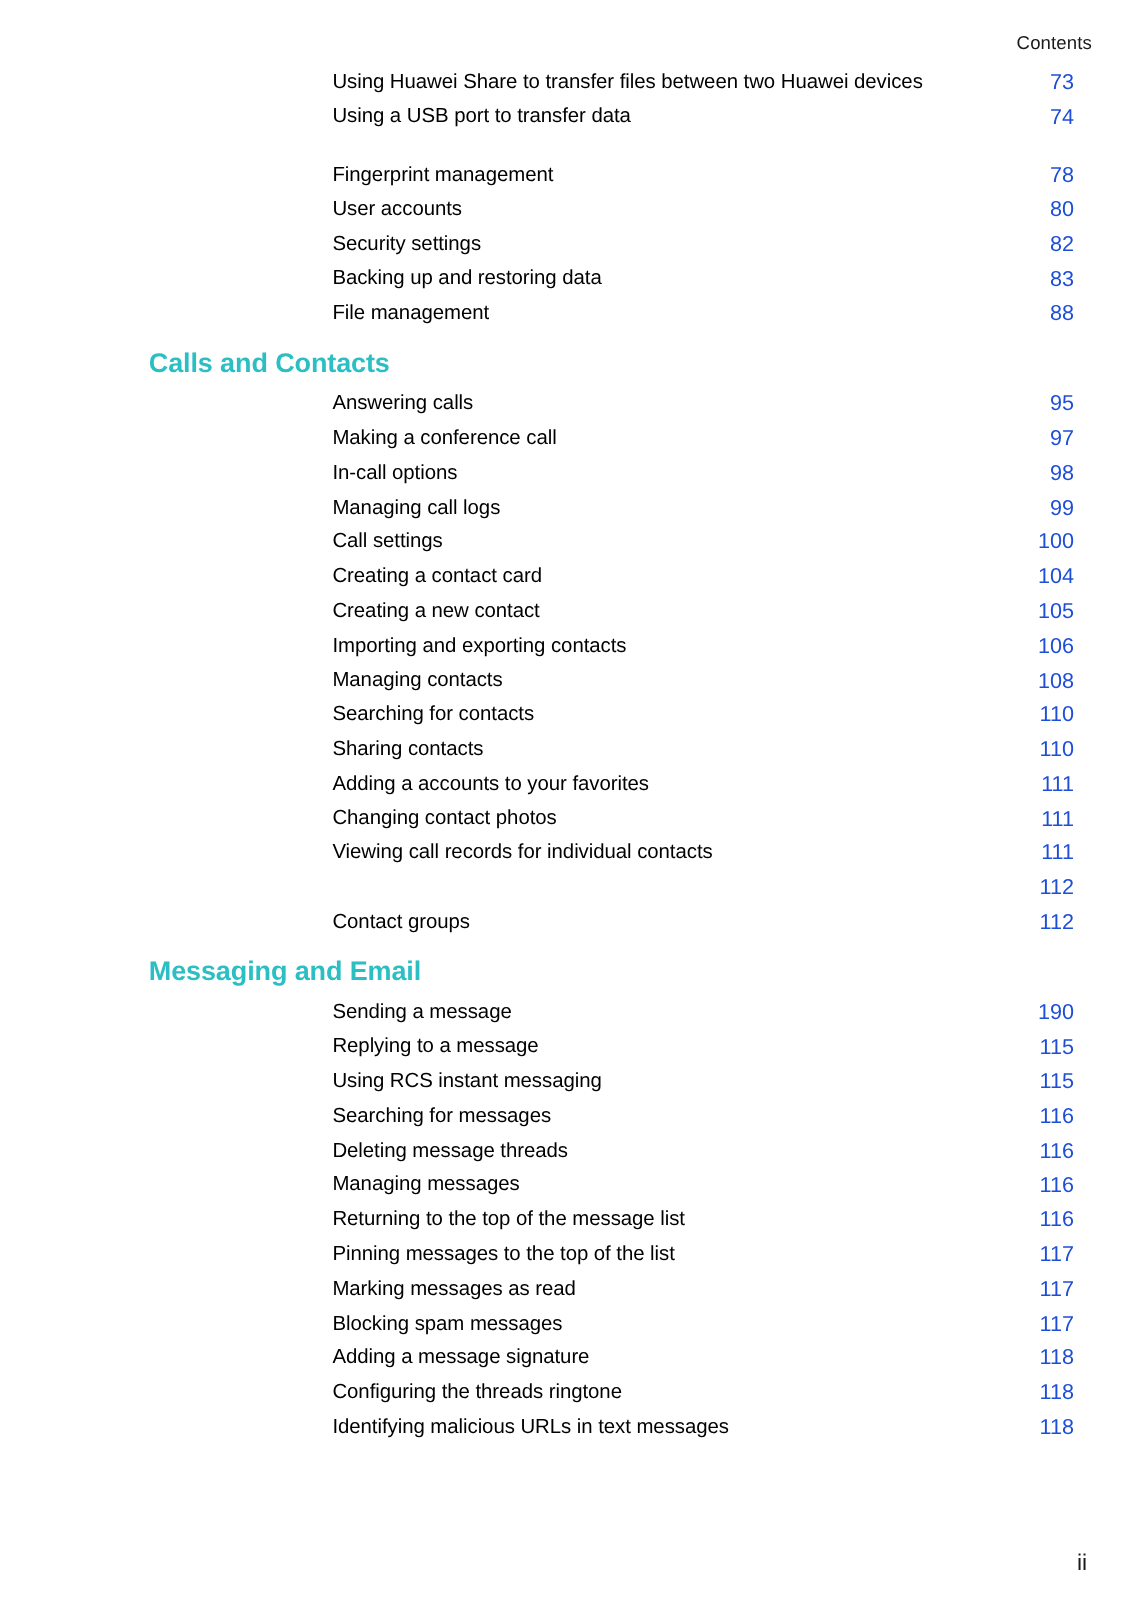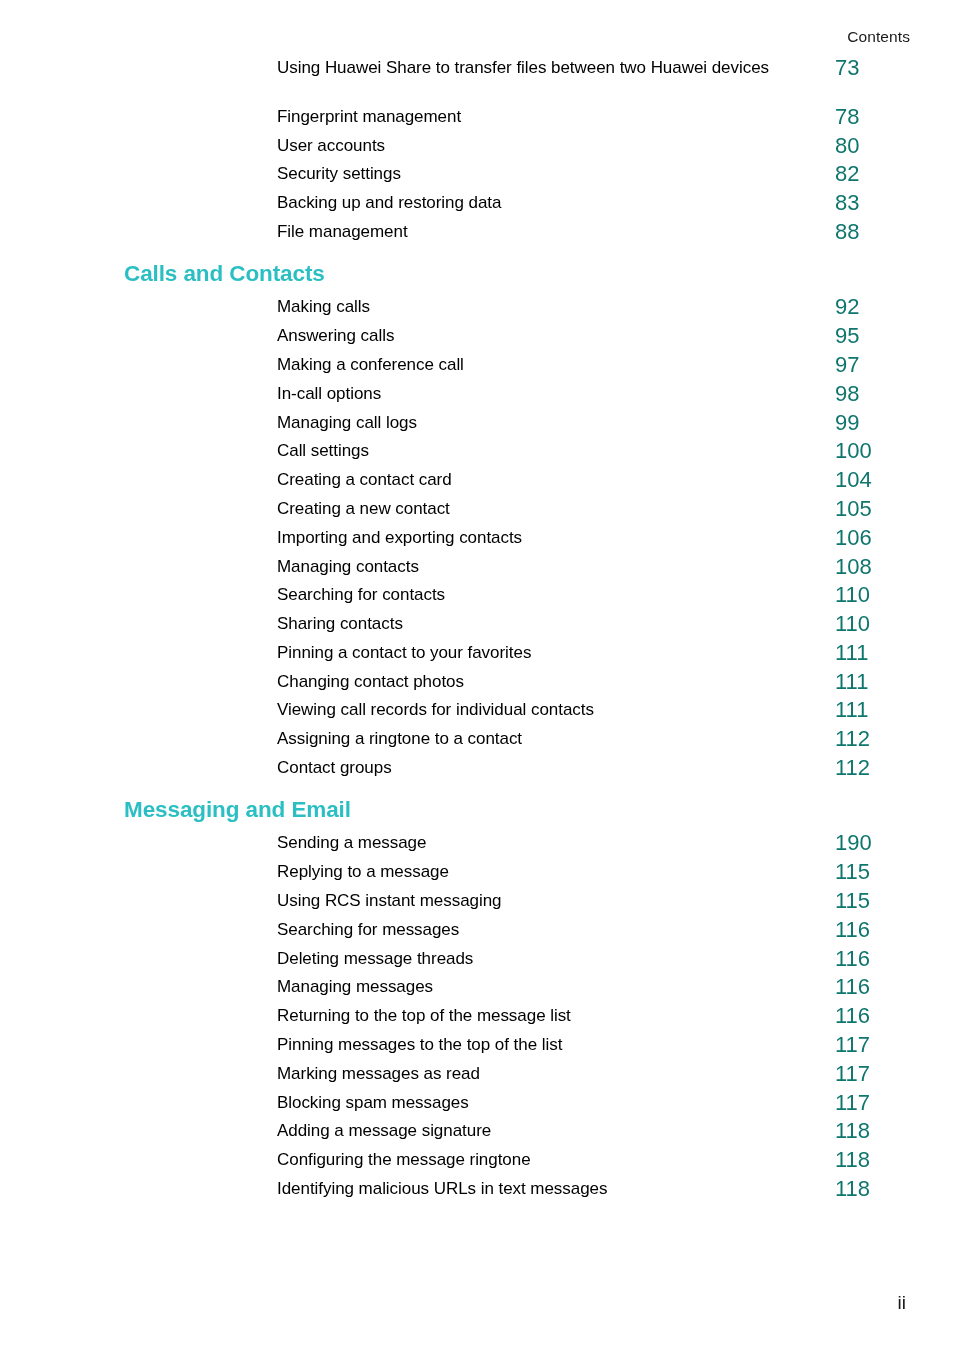--- a/index.html
+++ b/index.html
@@ -75,24 +75,25 @@
     max-width: 502px;
     flex: 0 1 auto;
     letter-spacing: -0.05px;
   }
 
   .entry-spacer {
     flex: 1 1 auto;
   }
 
   .entry-page {
-    font-size: 22px;
+    font-size: 18px;
     line-height: 28.8px;
-    color: #0f766e;
+    color: #1d4ed8;
     width: 60px;
+    text-align: right;
     margin-right: 59px;
     flex: 0 0 auto;
   }
 
   
   .group-lead {
     height: 4px;
   }
 
   .group-gap {
@@ -121,20 +122,25 @@
   <div class="running-header">Contents</div>
 
   <div class="toc" id="toc-root">
       <div class="group-lead"></div>
       <ul class="entries">
         <li class="entry">
           <span class="entry-title">Using Huawei Share to transfer files between two Huawei devices</span>
           <span class="entry-spacer"></span>
           <span class="entry-page">73</span>
         </li>
+        <li class="entry">
+          <span class="entry-title">Using a USB port to transfer data</span>
+          <span class="entry-spacer"></span>
+          <span class="entry-page">74</span>
+        </li>
       </ul>
       <div class="group-gap"></div>
       <div class="heading-gap"></div>
       <ul class="entries">
         <li class="entry">
           <span class="entry-title">Fingerprint management</span>
           <span class="entry-spacer"></span>
           <span class="entry-page">78</span>
         </li>
         <li class="entry">
@@ -156,25 +162,20 @@
           <span class="entry-title">File management</span>
           <span class="entry-spacer"></span>
           <span class="entry-page">88</span>
         </li>
       </ul>
       <div class="group-gap"></div>
       <div class="section-heading">Calls and Contacts</div>
       <div class="heading-gap"></div>
       <ul class="entries">
         <li class="entry">
-          <span class="entry-title">Making calls</span>
-          <span class="entry-spacer"></span>
-          <span class="entry-page">92</span>
-        </li>
-        <li class="entry">
           <span class="entry-title">Answering calls</span>
           <span class="entry-spacer"></span>
           <span class="entry-page">95</span>
         </li>
         <li class="entry">
           <span class="entry-title">Making a conference call</span>
           <span class="entry-spacer"></span>
           <span class="entry-page">97</span>
         </li>
         <li class="entry">
@@ -216,36 +217,35 @@
           <span class="entry-title">Searching for contacts</span>
           <span class="entry-spacer"></span>
           <span class="entry-page">110</span>
         </li>
         <li class="entry">
           <span class="entry-title">Sharing contacts</span>
           <span class="entry-spacer"></span>
           <span class="entry-page">110</span>
         </li>
         <li class="entry">
-          <span class="entry-title">Pinning a contact to your favorites</span>
+          <span class="entry-title">Adding a accounts to your favorites</span>
           <span class="entry-spacer"></span>
           <span class="entry-page">111</span>
         </li>
         <li class="entry">
           <span class="entry-title">Changing contact photos</span>
           <span class="entry-spacer"></span>
           <span class="entry-page">111</span>
         </li>
         <li class="entry">
           <span class="entry-title">Viewing call records for individual contacts</span>
           <span class="entry-spacer"></span>
           <span class="entry-page">111</span>
         </li>
         <li class="entry">
-          <span class="entry-title">Assigning a ringtone to a contact</span>
           <span class="entry-spacer"></span>
           <span class="entry-page">112</span>
         </li>
         <li class="entry">
           <span class="entry-title">Contact groups</span>
           <span class="entry-spacer"></span>
           <span class="entry-page">112</span>
         </li>
       </ul>
       <div class="group-gap"></div>
@@ -301,21 +301,21 @@
           <span class="entry-title">Blocking spam messages</span>
           <span class="entry-spacer"></span>
           <span class="entry-page">117</span>
         </li>
         <li class="entry">
           <span class="entry-title">Adding a message signature</span>
           <span class="entry-spacer"></span>
           <span class="entry-page">118</span>
         </li>
         <li class="entry">
-          <span class="entry-title">Configuring the message ringtone</span>
+          <span class="entry-title">Configuring the threads ringtone</span>
           <span class="entry-spacer"></span>
           <span class="entry-page">118</span>
         </li>
         <li class="entry">
           <span class="entry-title">Identifying malicious URLs in text messages</span>
           <span class="entry-spacer"></span>
           <span class="entry-page">118</span>
         </li>
       </ul>
     </div>

